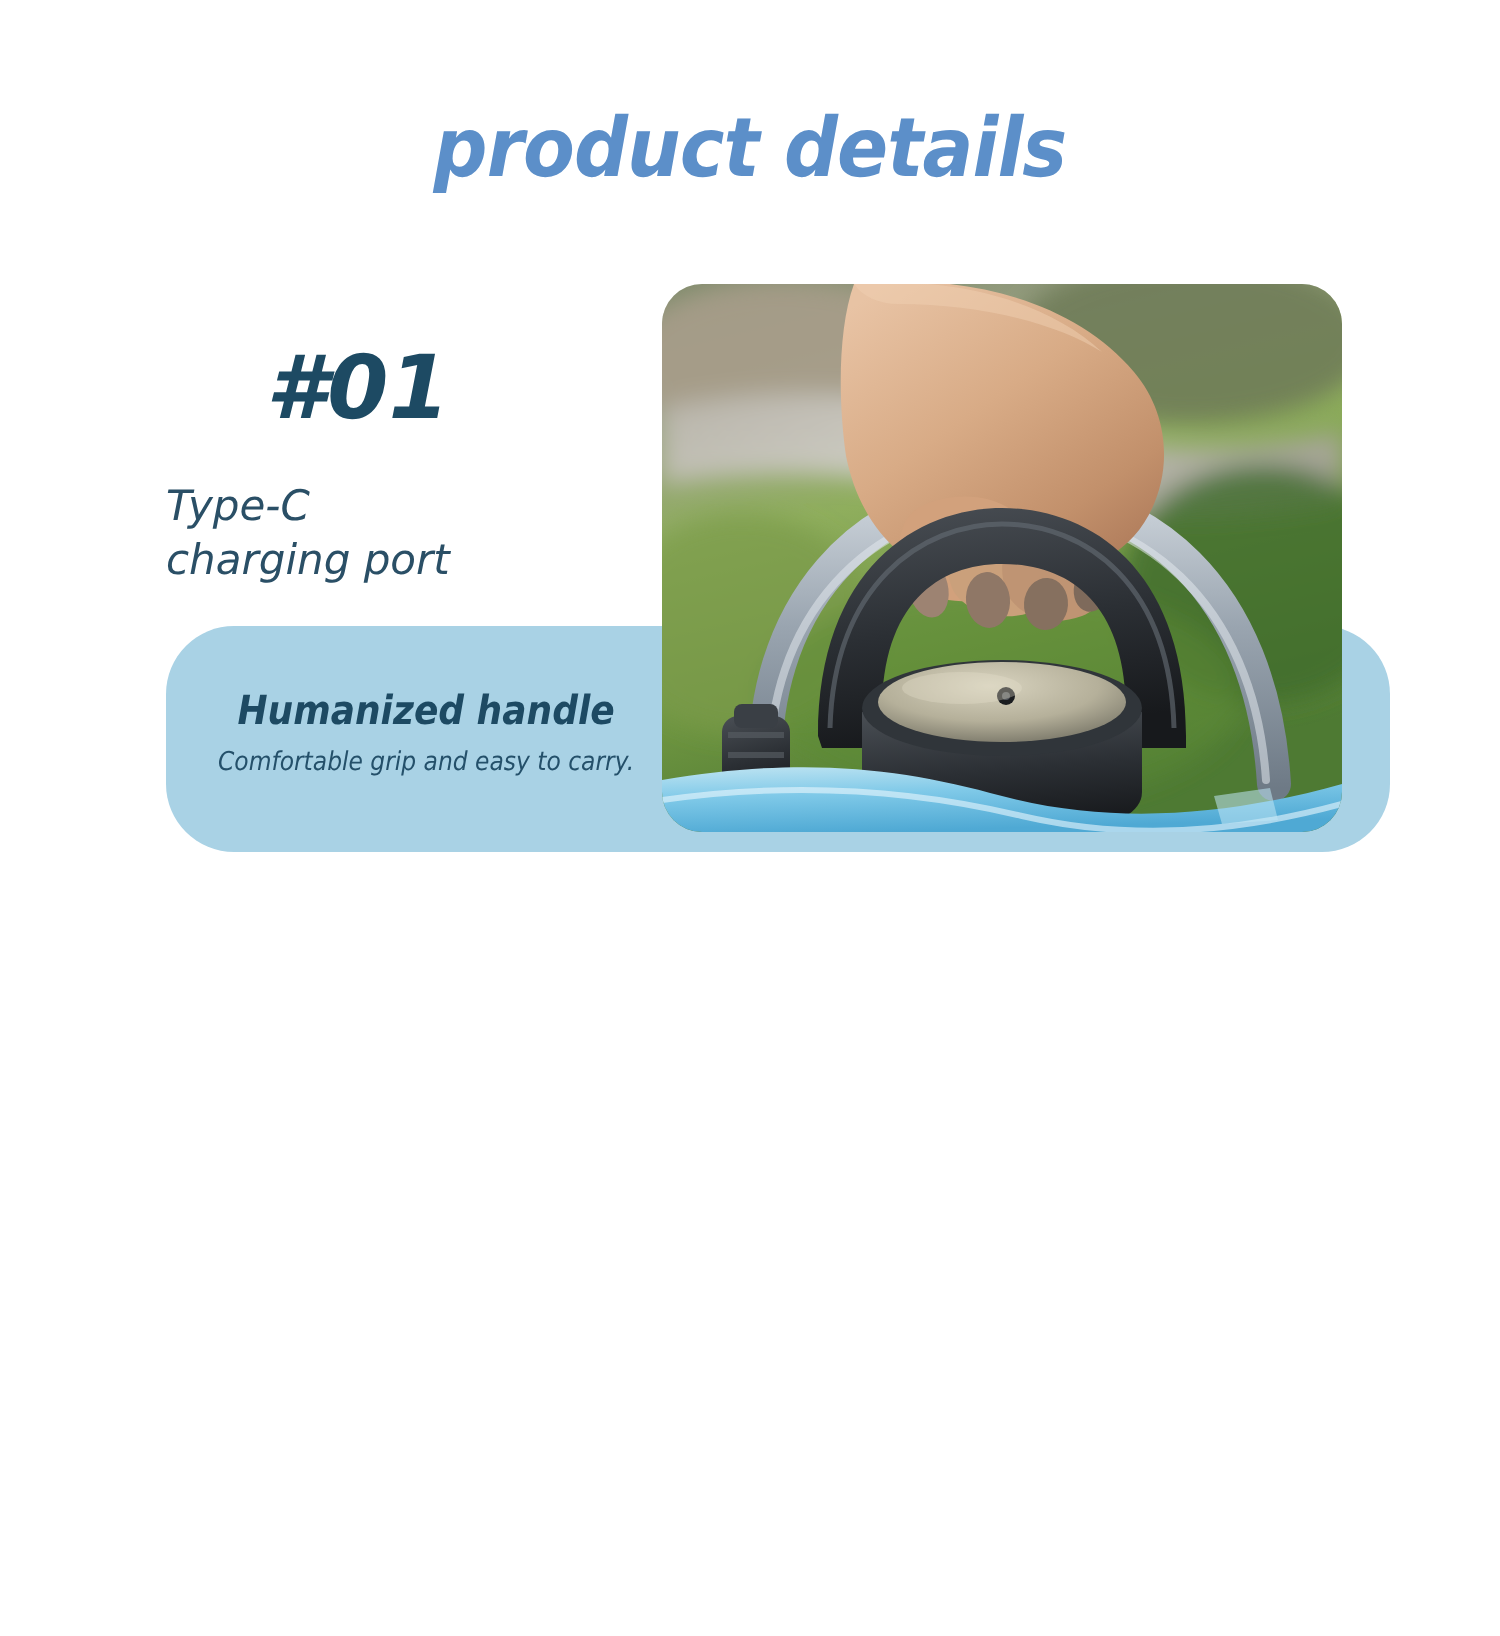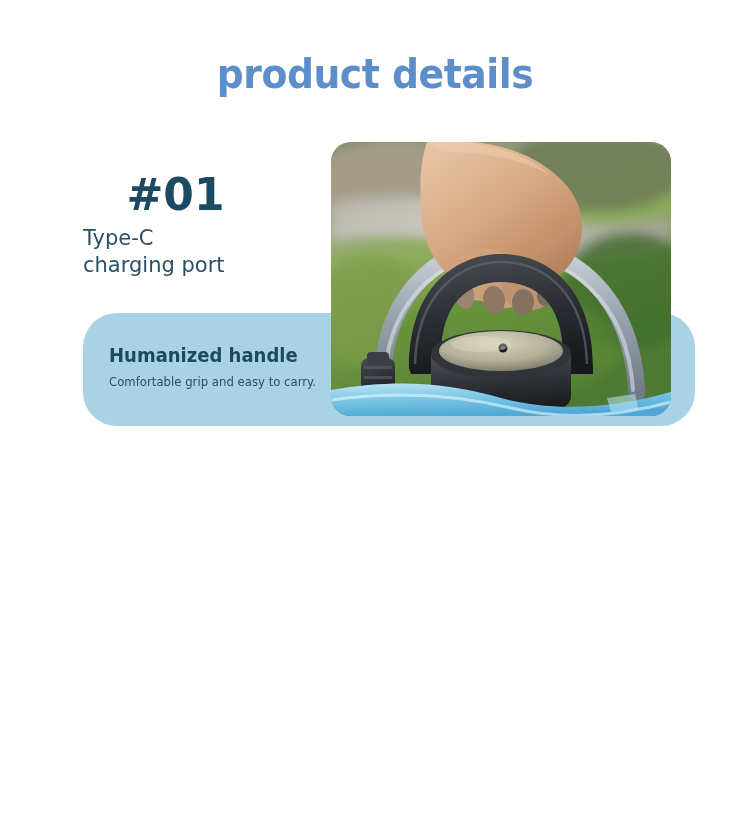--- a/index.html
+++ b/index.html
@@ -7,20 +7,21 @@
   html, body {
     width:750px; height:818px;
     background:#ffffff;
     font-family:"Liberation Sans", sans-serif;
     overflow:hidden;
   }
   .page {
     position:relative;
     width:750px; height:818px;
     background:#ffffff;
+    font-style:italic;
   }
 
   
   .page-title {
     position:absolute;
     left:0; top:50px;
     width:750px;
     text-align:center;
     font-family:"DejaVu Sans", sans-serif;
     font-size:41px;
@@ -43,42 +44,42 @@
   .feature-number {
     font-family:"DejaVu Sans", sans-serif;
     font-size:44px;
     font-weight:700;
     color:#1d4a63;
     letter-spacing:0px;
     line-height:1.05;
     text-align:right;
   }
   .feature-subtitle {
-    margin-top:7px;
+    margin-top:22px;
     font-family:"DejaVu Sans", sans-serif;
     font-size:21px;
     font-weight:400;
     color:#2a4f66;
     line-height:1.28;
     white-space:pre-line;
   }
 
   
   .caption-band {
     position:absolute;
     left:83px;
     width:612px;
     background:#a9d2e5;
     border-radius:34px;
     z-index:1;
   }
   #band-1 { top:313px; height:113px; }
 
   .band-inner { position:absolute; left:26px; }
-  #band-1 .band-inner { top:30px; }
+  #band-1 .band-inner { top:30px;text-align:center; }
 
   .band-title {
     font-family:"DejaVu Sans", sans-serif;
     font-weight:700;
     color:#1d4a63;
     transform:scaleX(0.9);
     transform-origin:left center;
   }
   #band-1 .band-title { font-size:20px; }
 

